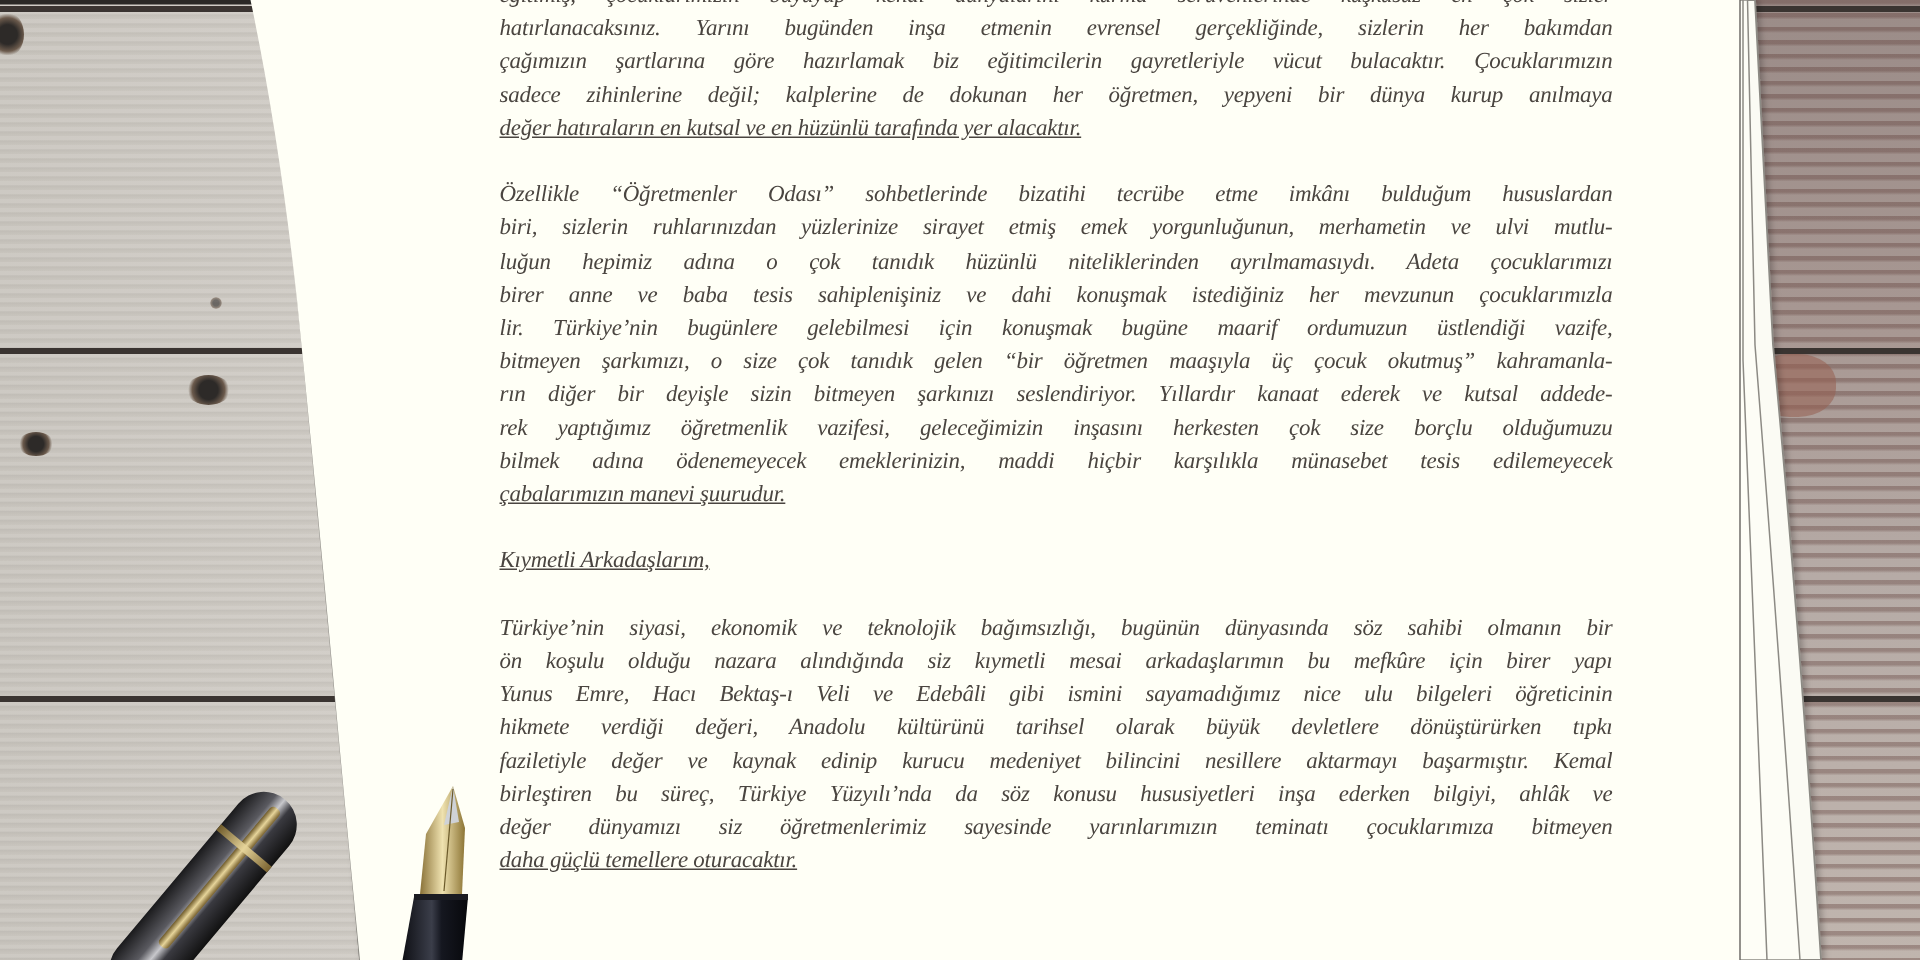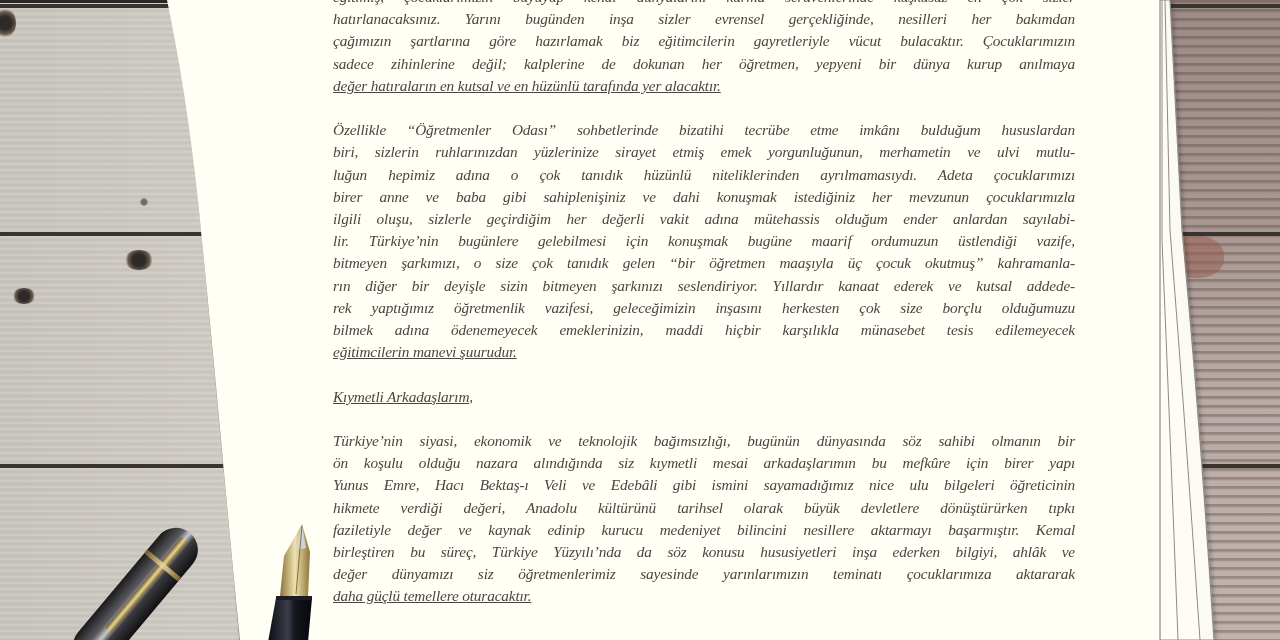--- a/index.html
+++ b/index.html
@@ -77,49 +77,48 @@
     <path d="M180 0 L1162 0 L1162 240 Q1170 430 1178 640 L240 640 Z" fill="#fefef7" stroke="#8c8a84" stroke-width="1"></path>
 
     <path d="M167 0 L1160 0 L1160 640 L240 640 Q232 560 222 450 Q210 320 198 200 Q186 90 167 0 Z" fill="#fffff6"></path>
     <line x1="1160" y1="0" x2="1160" y2="640" stroke="#6f6d68" stroke-width="1"></line>
   </svg>
 </div>
 
 <div class="letter">
   <p>
     <span class="line">eğitimiş, çocuklarımızın büyüyüp kendi dünyalarını kurma serüvenlerinde kuşkusuz en çok sizler</span>
-    <span class="line">hatırlanacaksınız. Yarını bugünden inşa sizler evrensel gerçekliğinde, nesilleri her bakımdan</span>
+    <span class="line">hatırlanacaksınız. Yarını bugünden inşa etmenin evrensel gerçekliğinde, sizlerin her bakımdan</span>
     <span class="line">çağımızın şartlarına göre hazırlamak biz eğitimcilerin gayretleriyle vücut bulacaktır. Çocuklarımızın</span>
     <span class="line">sadece zihinlerine değil; kalplerine de dokunan her öğretmen, yepyeni bir dünya kurup anılmaya</span>
     <span class="line last">değer hatıraların en kutsal ve en hüzünlü tarafında yer alacaktır.</span>
   </p>
   <p>
     <span class="line">Özellikle “Öğretmenler Odası” sohbetlerinde bizatihi tecrübe etme imkânı bulduğum hususlardan</span>
     <span class="line">biri, sizlerin ruhlarınızdan yüzlerinize sirayet etmiş emek yorgunluğunun, merhametin ve ulvi mutlu-</span>
     <span class="line">luğun hepimiz adına o çok tanıdık hüzünlü niteliklerinden ayrılmamasıydı. Adeta çocuklarımızı</span>
-    <span class="line">birer anne ve baba gibi sahiplenişiniz ve dahi konuşmak istediğiniz her mevzunun çocuklarımızla</span>
-    <span class="line">ilgili oluşu, sizlerle geçirdiğim her değerli vakit adına mütehassis olduğum ender anlardan sayılabi-</span>
+    <span class="line">birer anne ve baba tesis sahiplenişiniz ve dahi konuşmak istediğiniz her mevzunun çocuklarımızla</span>
     <span class="line">lir. Türkiye’nin bugünlere gelebilmesi için konuşmak bugüne maarif ordumuzun üstlendiği vazife,</span>
     <span class="line">bitmeyen şarkımızı, o size çok tanıdık gelen “bir öğretmen maaşıyla üç çocuk okutmuş” kahramanla-</span>
     <span class="line">rın diğer bir deyişle sizin bitmeyen şarkınızı seslendiriyor. Yıllardır kanaat ederek ve kutsal addede-</span>
     <span class="line">rek yaptığımız öğretmenlik vazifesi, geleceğimizin inşasını herkesten çok size borçlu olduğumuzu</span>
     <span class="line">bilmek adına ödenemeyecek emeklerinizin, maddi hiçbir karşılıkla münasebet tesis edilemeyecek</span>
-    <span class="line last">eğitimcilerin manevi şuurudur.</span>
+    <span class="line last">çabalarımızın manevi şuurudur.</span>
   </p>
   <p>
     <span class="line last">Kıymetli Arkadaşlarım,</span>
   </p>
   <p>
     <span class="line">Türkiye’nin siyasi, ekonomik ve teknolojik bağımsızlığı, bugünün dünyasında söz sahibi olmanın bir</span>
     <span class="line">ön koşulu olduğu nazara alındığında siz kıymetli mesai arkadaşlarımın bu mefkûre için birer yapı</span>
     <span class="line">Yunus Emre, Hacı Bektaş-ı Veli ve Edebâli gibi ismini sayamadığımız nice ulu bilgeleri öğreticinin</span>
     <span class="line">hikmete verdiği değeri, Anadolu kültürünü tarihsel olarak büyük devletlere dönüştürürken tıpkı</span>
     <span class="line">faziletiyle değer ve kaynak edinip kurucu medeniyet bilincini nesillere aktarmayı başarmıştır. Kemal</span>
     <span class="line">birleştiren bu süreç, Türkiye Yüzyılı’nda da söz konusu hususiyetleri inşa ederken bilgiyi, ahlâk ve</span>
-    <span class="line">değer dünyamızı siz öğretmenlerimiz sayesinde yarınlarımızın teminatı çocuklarımıza aktararak</span>
+    <span class="line">değer dünyamızı siz öğretmenlerimiz sayesinde yarınlarımızın teminatı çocuklarımıza bitmeyen</span>
     <span class="line last">daha güçlü temellere oturacaktır.</span>
   </p>
 </div>
 
 <svg class="pen" style="left:70px;top:515px;" width="160" height="130" viewBox="0 0 160 130">
   <defs>
     <linearGradient id="capG" x1="0" y1="0" x2="1" y2="0">
       <stop offset="0" stop-color="#1a1a1c"></stop>
       <stop offset="0.35" stop-color="#5a5a60"></stop>
       <stop offset="0.5" stop-color="#c8c8cc"></stop>

